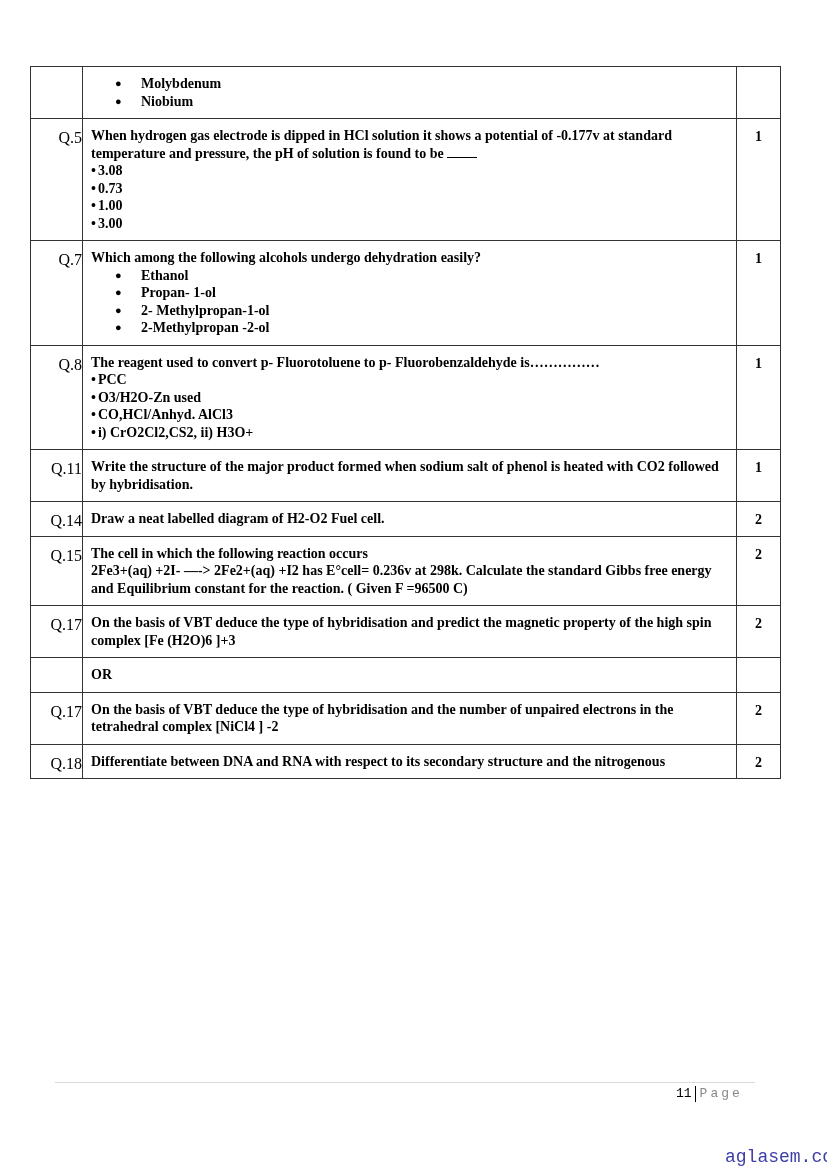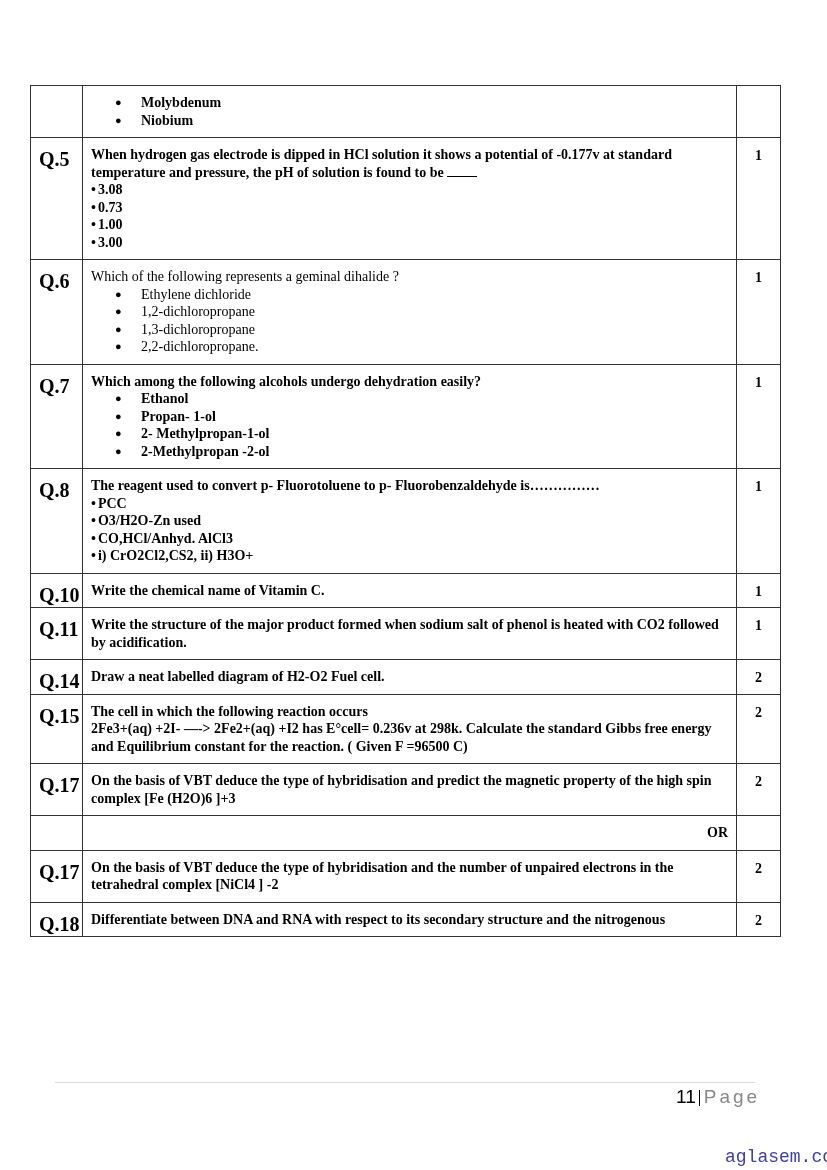--- a/index.html
+++ b/index.html
@@ -1,36 +1,36 @@
 <!DOCTYPE html>
 <html><head>
 <meta charset="utf-8">
 <style>
   html, body { margin:0; padding:0; background:#ffffff; }
   body { width:827px; height:1170px; position:relative; overflow:hidden;
          font-family:"Liberation Serif", "DejaVu Serif", serif; color:#000; }
   #sheet { position:absolute; left:30px; top:66px; width:751px;
-           border-collapse:collapse; table-layout:fixed;margin-top:19px; }
+           border-collapse:collapse; table-layout:fixed; }
   #sheet td { border:1.3px solid #333; vertical-align:top; padding:0; }
   #sheet col.c1 { width:52px; }
   #sheet col.c3 { width:44px; }
-  td.qno { font-weight:bold; font-size:20px; padding:10px 0 0 8px !important; }
+  td.qno { font-weight:normal; font-size:16px; padding:10px 0 0 8px !important;text-align:right; }
   td.qbody { font-size:14px; line-height:17.5px; padding:8px 8px 8px 8px !important; }
   td.marks { font-weight:bold; font-size:14px; text-align:center; padding-top:10px !important; }
   .bold { font-weight:bold; }
   .normal { font-weight:normal; }
   ul.opts { list-style:none; margin:0; padding:0 0 0 24px; }
   ul.opts li { position:relative; padding-left:26px; }
   ul.opts li::before { content:"\25CF"; position:absolute; left:0; top:0; font-size:11px; }
   ul.dots { list-style:none; margin:0; padding:0; }
   ul.dots li::before { content:"\2022"; margin-right:2px; }
-  .or { text-align:right; font-weight:bold; }
+  .or { text-align:left; font-weight:bold; }
   .blank { display:inline-block; width:30px; border-bottom:1.5px solid #000; height:12px; }
   #footer-line { position:absolute; left:55px; top:1082px; width:700px; height:1px; background:#dadada; }
-  #page-num { position:absolute; left:676px; top:1086px; font-size:19px; font-family:Liberation Sans, sans-serif; }
+  #page-num { position:absolute; left:676px; top:1086px; font-size:13px; font-family:Liberation Mono, monospace; }
   #page-num .num { color:#000; }
   #page-num .sep { display:inline-block; width:1px; height:16px; background:#000; vertical-align:middle; margin:0 4px 0 3px; }
   #page-num .pg { color:#888; letter-spacing:3px; }
   #watermark { position:absolute; left:725px; top:1147px; font-family:"Liberation Mono", "DejaVu Sans Mono", monospace;
                font-size:18px; color:#3d3da8; }
 </style>
 </head>
 <body>
 
 <table id="sheet">
@@ -59,33 +59,20 @@
         <ul class="dots">
           <li>3.08</li>
           <li>0.73</li>
           <li>1.00</li>
           <li>3.00</li>
         </ul>
       </td>
       <td class="marks">1</td>
     </tr>
 
-    <tr style="height:103px">
-      <td class="qno">Q.6</td>
-      <td class="qbody normal">
-        <div>Which of the following represents a geminal dihalide ?</div>
-        <ul class="opts">
-          <li>Ethylene dichloride</li>
-          <li>1,2-dichloropropane</li>
-          <li>1,3-dichloropropane</li>
-          <li>2,2-dichloropropane.</li>
-        </ul>
-      </td>
-      <td class="marks">1</td>
-    </tr>
 
     <tr style="height:103px">
       <td class="qno">Q.7</td>
       <td class="qbody bold">
         <div>Which among the following alcohols undergo dehydration easily?</div>
         <ul class="opts">
           <li>Ethanol</li>
           <li>Propan- 1-ol</li>
           <li>2- Methylpropan-1-ol</li>
           <li>2-Methylpropan  -2-ol</li>
@@ -102,29 +89,24 @@
           <li>PCC</li>
           <li>O3/H2O-Zn used</li>
           <li>CO,HCl/Anhyd.  AlCl3</li>
           <li>i) CrO2Cl2,CS2, ii) H3O+</li>
         </ul>
       </td>
       <td class="marks">1</td>
     </tr>
 
 
-    <tr style="height:32px">
-      <td class="qno">Q.10</td>
-      <td class="qbody bold">Write the chemical name of Vitamin C.</td>
-      <td class="marks">1</td>
-    </tr>
 
     <tr style="height:50px">
       <td class="qno">Q.11</td>
-      <td class="qbody bold">Write the structure of the major product formed when sodium salt of phenol is heated with CO2 followed by acidification.</td>
+      <td class="qbody bold">Write the structure of the major product formed when sodium salt of phenol is heated with CO2 followed by hybridisation.</td>
       <td class="marks">1</td>
     </tr>
 
 
 
     <tr style="height:33px">
       <td class="qno">Q.14</td>
       <td class="qbody bold">Draw a neat labelled diagram of H2-O2 Fuel cell.</td>
       <td class="marks">2</td>
     </tr>

